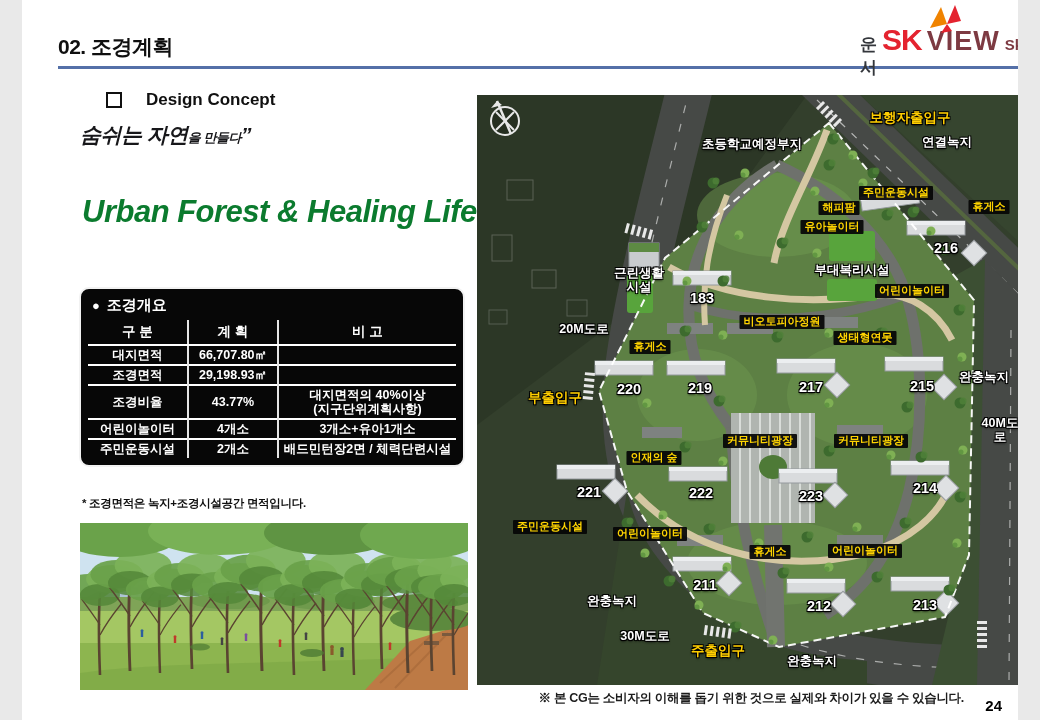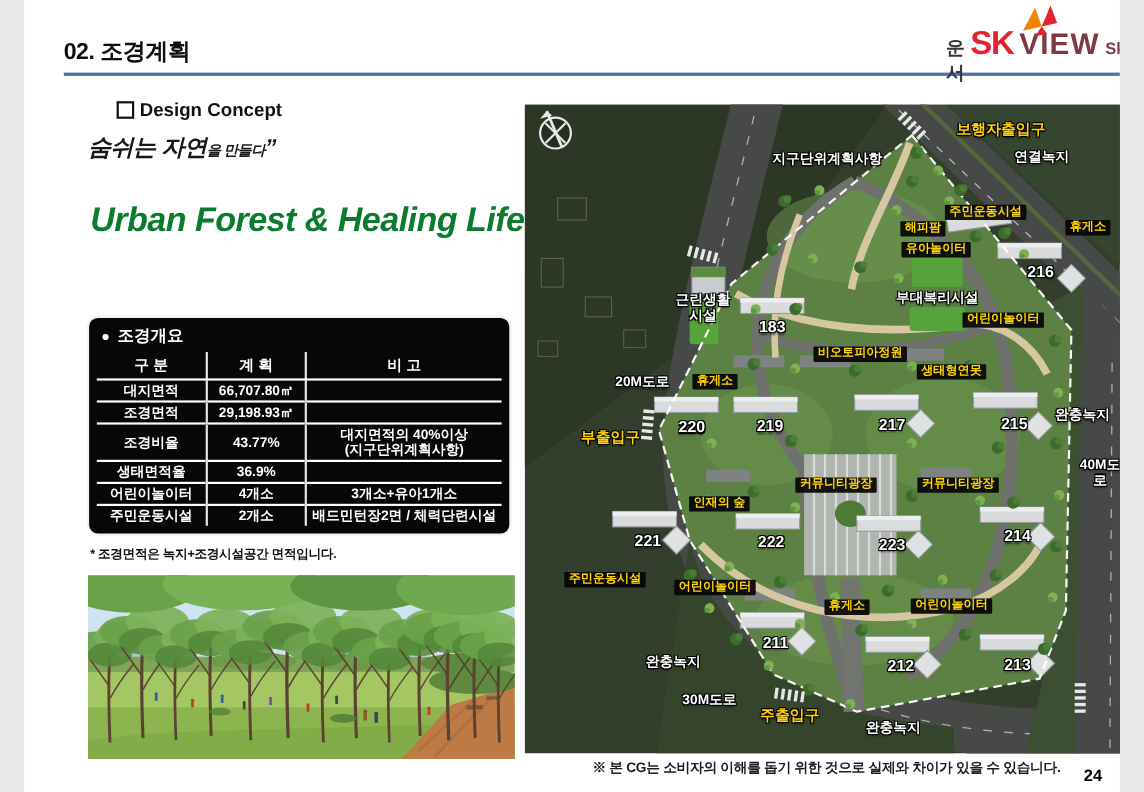--- a/index.html
+++ b/index.html
@@ -9,27 +9,27 @@
   .title{position:absolute;left:36px;top:33px;font-size:21px;font-weight:800;color:#0f0f0f;letter-spacing:-.5px}
   .rule{position:absolute;left:36px;top:66px;width:968px;height:3px;background:#5470a8}
   .logo{position:absolute;left:838px;top:28px;display:flex;align-items:baseline;gap:5px}
   .l-pre{font-size:17px;font-weight:700;color:#33363b}
   .l-sk{font-size:30px;font-weight:900;color:#e4232f;letter-spacing:-1px;line-height:.8}
   .l-view{font-size:27px;font-weight:700;color:#7d3a42;letter-spacing:1px;line-height:.8}
   .l-sky{font-size:15px;font-weight:700;color:#7d3a42}
   .butterfly{position:absolute;left:66px;top:-24px}
 
   
-  .concept-head{position:absolute;left:84px;top:90px;font-size:17px;font-weight:800;color:#101010;display:flex;align-items:center;gap:5px}
+  .concept-head{position:absolute;left:84px;top:90px;font-size:17px;font-weight:800;color:#101010;display:flex;align-items:center;gap:24px}
   .concept-box{width:12px;height:12px;border:2px solid #101010;display:inline-block}
   .quote{position:absolute;left:58px;top:119px;color:#17171a;font-style:italic;font-weight:800;line-height:1.55;letter-spacing:-.5px}
   .quote .line{display:block}
   .q-big{font-size:21px}
   .q-small{font-size:13px}
-  .slogan{position:absolute;left:60px;top:182px;font-size:31px;font-weight:800;font-style:italic;color:#0b7b2e;letter-spacing:-.5px}
+  .slogan{position:absolute;left:60px;top:194px;font-size:31px;font-weight:800;font-style:italic;color:#0b7b2e;letter-spacing:-.5px}
 
   
   .ovw{position:absolute;left:57px;top:287px;width:386px;background:#070707;border:2px solid #f2f2f2;border-radius:10px;color:#fff;box-sizing:border-box;padding:4px 7px 7px}
   .ovw-title{font-size:15px;font-weight:800;padding:3px 4px 5px;display:flex;align-items:center;gap:7px}
   .ovw-bullet{font-size:13px}
   table.ovw-t{width:100%;border-collapse:collapse;table-layout:fixed}
   .ovw-t th{font-size:13.5px;font-weight:800;padding:3px 1px;border-bottom:2px solid #fff}
   .ovw-t td{font-size:12.5px;font-weight:700;text-align:center;padding:2px 1px;border-top:2px solid #fff;white-space:pre-line;line-height:1.12}
   .ovw-t th:nth-child(-n+2),.ovw-t td:nth-child(-n+2){border-right:2px solid #e5e5e5}
   .ovw-note{position:absolute;left:60px;top:496px;font-size:11.5px;color:#101010;font-weight:600;letter-spacing:-.3px}
@@ -110,25 +110,20 @@
           <tr>
             <td>조경면적</td>
             <td>29,198.93㎡</td>
             <td></td>
           </tr>
           <tr>
             <td>조경비율</td>
             <td>43.77%</td>
             <td>대지면적의 40%이상
 (지구단위계획사항)</td>
-          </tr>
-          <tr>
-            <td>생태면적율</td>
-            <td>36.9%</td>
-            <td></td>
           </tr>
           <tr>
             <td>어린이놀이터</td>
             <td>4개소</td>
             <td>3개소+유아1개소</td>
           </tr>
           <tr>
             <td>주민운동시설</td>
             <td>2개소</td>
             <td>배드민턴장2면 / 체력단련시설</td>
@@ -377,36 +372,36 @@
 
       <g transform="translate(28,26)">
         <circle r="14" fill="rgba(0,0,0,.15)" stroke="#e8e8e8" stroke-width="2"></circle>
         <line x1="-9" y1="-9" x2="9" y2="9" stroke="#e8e8e8" stroke-width="2"></line>
         <line x1="9" y1="-9" x2="-9" y2="9" stroke="#e8e8e8" stroke-width="2"></line>
         <line x1="6" y1="13" x2="-8" y2="-20" stroke="#e8e8e8" stroke-width="2.5"></line>
         <polygon points="-8,-20 -14,-13 -3,-16" fill="#e8e8e8"></polygon>
       </g>
     </svg>
     <div class="map-labels">
-        <div class="ml ml-place" style="left: 275px; top: 50px;">지구단위계획사항</div>
+        <div class="ml ml-place" style="left: 275px; top: 50px;">초등학교예정부지</div>
         <div class="ml ml-ent" style="left: 433px; top: 23px;">보행자출입구</div>
         <div class="ml ml-place" style="left: 470px; top: 48px;">연결녹지</div>
         <div class="ml ml-box" style="left: 419px; top: 98px;">주민운동시설</div>
         <div class="ml ml-box" style="left: 362px; top: 113px;">해피팜</div>
         <div class="ml ml-box" style="left: 512px; top: 112px;">휴게소</div>
-        <div class="ml ml-box" style="left: 374px; top: 132px;">유아놀이터</div>
+        <div class="ml ml-box" style="left: 355px; top: 132px;">유아놀이터</div>
         <div class="ml ml-num" style="left: 469px; top: 154px;">216</div>
         <div class="ml ml-place" style="left: 375px; top: 176px;">부대복리시설</div>
         <div class="ml ml-place" style="left: 162px; top: 185px;">근린생활
 시설</div>
         <div class="ml ml-box" style="left: 435px; top: 196px;">어린이놀이터</div>
         <div class="ml ml-num" style="left: 225px; top: 204px;">183</div>
         <div class="ml ml-box" style="left: 305px; top: 227px;">비오토피아정원</div>
         <div class="ml ml-box" style="left: 388px; top: 243px;">생태형연못</div>
-        <div class="ml ml-place" style="left: 107px; top: 253px;">20M도로</div>
+        <div class="ml ml-place" style="left: 107px; top: 235px;">20M도로</div>
         <div class="ml ml-box" style="left: 173px; top: 252px;">휴게소</div>
         <div class="ml ml-num" style="left: 152px; top: 295px; text-align: center;">220</div>
         <div class="ml ml-num" style="left: 223px; top: 294px;">219</div>
         <div class="ml ml-num" style="left: 334px; top: 293px;">217</div>
         <div class="ml ml-num" style="left: 445px; top: 292px;">215</div>
         <div class="ml ml-place" style="left: 507px; top: 283px;">완충녹지</div>
         <div class="ml ml-ent" style="left: 78px; top: 303px;">부출입구</div>
         <div class="ml ml-place" style="left: 523px; top: 335px;">40M도로</div>
         <div class="ml ml-box" style="left: 283px; top: 346px;">커뮤니티광장</div>
         <div class="ml ml-box" style="left: 394px; top: 346px;">커뮤니티광장</div>

